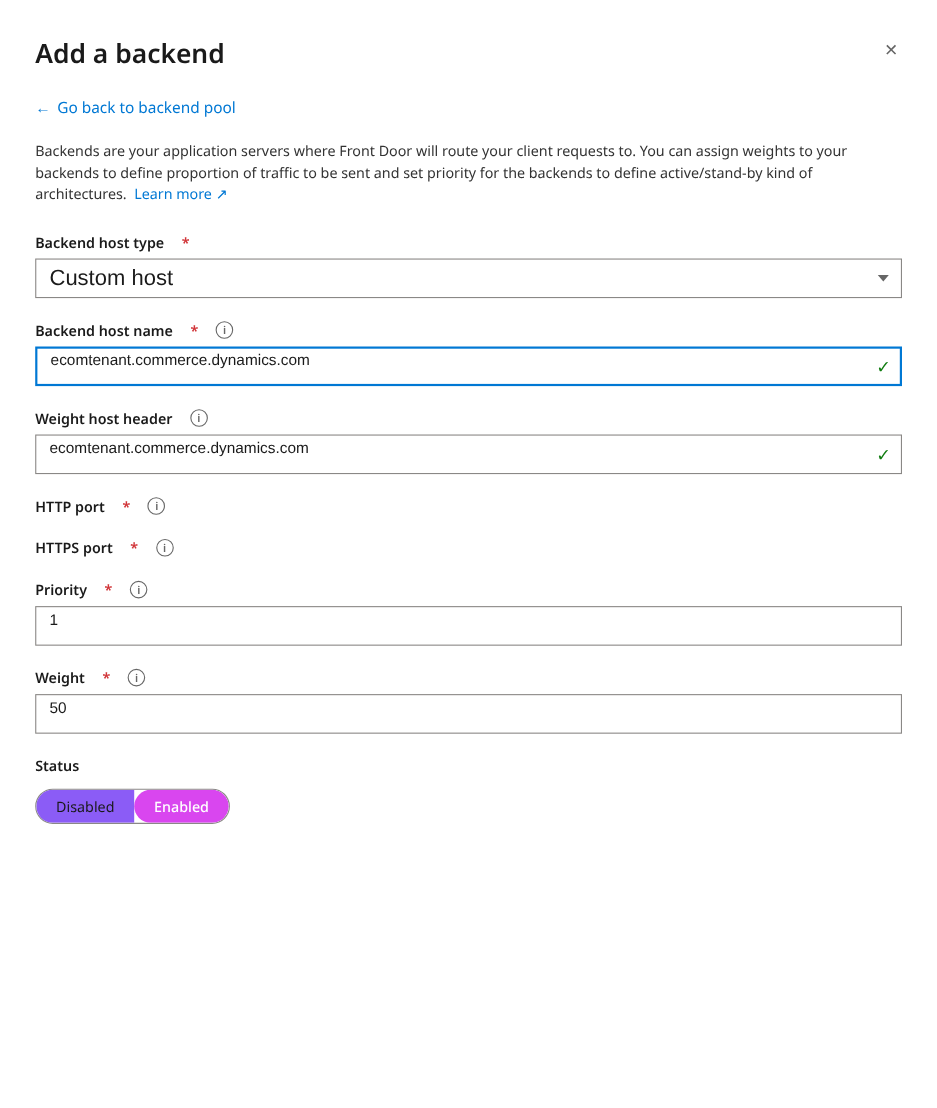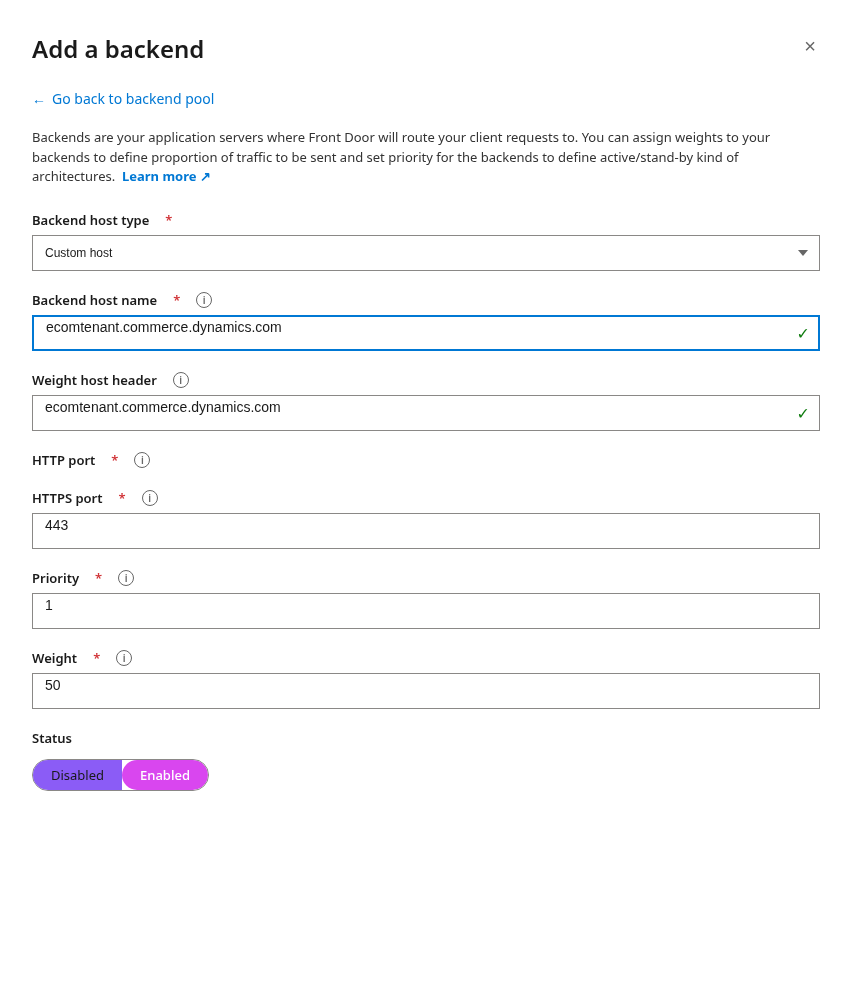--- a/index.html
+++ b/index.html
@@ -49,21 +49,20 @@
     .description {
       font-size: 13px;
       color: #333;
       line-height: 1.5;
       margin-bottom: 24px;
       max-width: 790px;
     }
     .description a {
       color: #0078d4;
       text-decoration: none;
-      font-weight: bold;
     }
     .form-group {
       margin-bottom: 20px;
     }
     .form-label {
       display: flex;
       align-items: center;
       gap: 16px;
       font-size: 13px;
       font-weight: 600;
@@ -87,21 +86,21 @@
       cursor: pointer;
       font-style: normal;
       font-weight: 600;
     }
     .form-select {
       width: 100%;
       height: 36px;
       padding: 0 12px;
       border: 1px solid #8a8886;
       background: #fff;
-      font-size: 12px;
+      font-size: 20px;
       color: #1a1a1a;
       cursor: pointer;
       appearance: none;
       -webkit-appearance: none;
     }
     .select-wrapper {
       position: relative;
     }
     .select-wrapper::after {
       content: '';
@@ -246,23 +245,20 @@
     </div>
   </div>
 
   
   <div class="form-group">
     <div class="form-label">
       <span>HTTPS port</span>
       <span class="required-star">*</span>
       <span class="info-icon">i</span>
     </div>
-    <div class="input-wrapper">
-      <input type="text" class="form-input" value="443" style="">
-    </div>
   </div>
 
   
   <div class="form-group">
     <div class="form-label">
       <span>Priority</span>
       <span class="required-star">*</span>
       <span class="info-icon">i</span>
     </div>
     <div class="input-wrapper">

